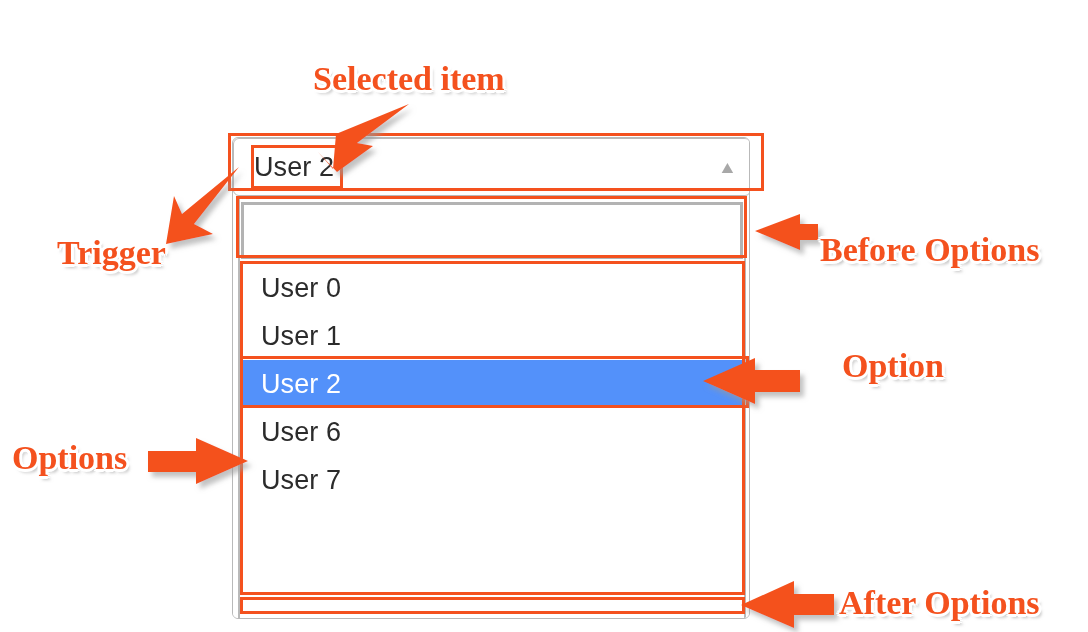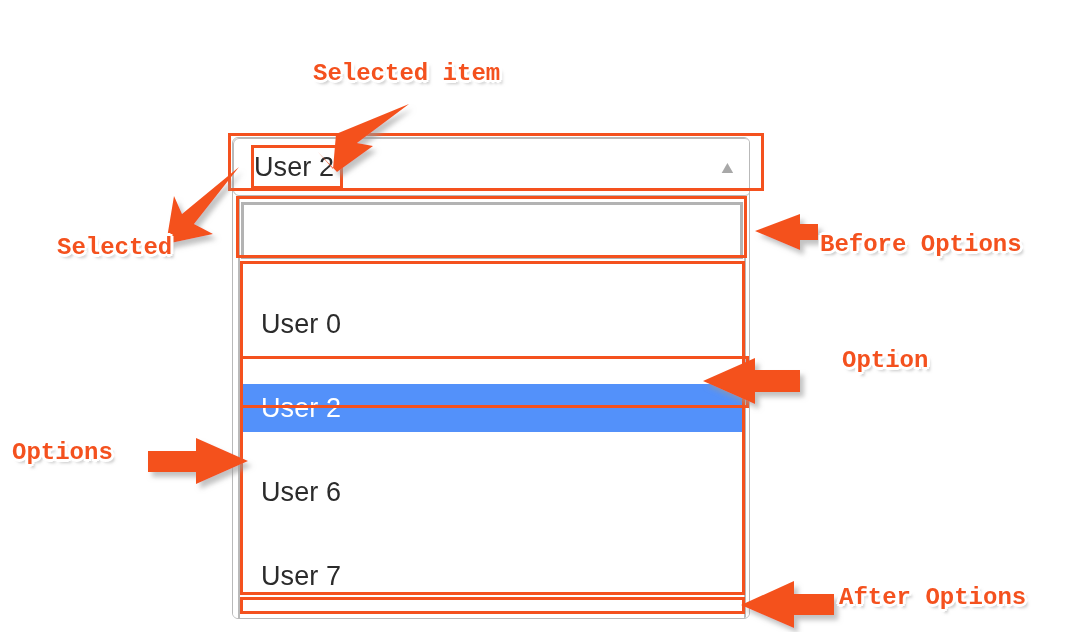--- a/index.html
+++ b/index.html
@@ -95,21 +95,20 @@
   .option {
     height: 48px;
     display: flex;
     align-items: center;
     padding-left: 20px;
     box-sizing: border-box;
     font-size: 27px;
     color: #2b2b2b;
     white-space: nowrap;
     letter-spacing: .1px;
-    margin-top: 36px;
   }
   .option.selected {
     background: #5391fa;
     color: #ffffff;
   }
 
   
   .after-options {
     position: absolute;
     left: 8px;
@@ -145,23 +144,23 @@
   .anno-box {
     position: absolute;
     border: 3px solid #f4511e;
     box-sizing: border-box;
     pointer-events: none;
   }
 
   .label {
     position: absolute;
     color: #f4511e;
-    font-family: Liberation Mono, monospace;
+    font-family: Liberation Serif, serif;
     font-weight: bold;
-    font-size: 24px;
+    font-size: 34px;
     line-height: 1;
     white-space: nowrap;
     text-shadow:
       -2px -2px 0 #fff,  2px -2px 0 #fff,
       -2px  2px 0 #fff,  2px  2px 0 #fff,
       -3px  0   0 #fff,  3px  0   0 #fff,
        0   -3px 0 #fff,  0    3px 0 #fff,
        3px  4px 3px rgba(150,150,150,.55);
   }
 
@@ -185,20 +184,21 @@
 
     <div class="trigger">
       <span class="trigger-value">User 2</span>
       <span class="trigger-arrow">▲</span>
     </div>
 
     <div class="before-options"></div>
 
     <div class="options">
       <div class="option">User 0</div>
+      <div class="option">User 1</div>
       <div class="option selected">User 2</div>
       <div class="option">User 6</div>
       <div class="option">User 7</div>
     </div>
 
     <div class="after-options"></div>
 
   </div>
 </div>
 
@@ -241,21 +241,21 @@
     <path fill="#f4511e" d="M248,461 L196,438 L196,451 L148,451 L148,472 L196,472 L196,484 Z"></path>
   </g>
 
   <g filter="url(#shd)">
     <path fill="#f4511e" d="M741,605 L794,581 L794,594 L834,594 L834,615 L794,615 L794,628 Z"></path>
   </g>
 </svg>
 
 <div class="label" style="left:313px; top:62px;">Selected item</div>
 
-<div class="label" style="left:57px;  top:236px;">Selected</div>
+<div class="label" style="left:57px;  top:236px;">Trigger</div>
 
 <div class="label" style="left:820px; top:233px;">Before Options</div>
 
 <div class="label" style="left:800px; top:349px;margin-left:42px;">Option</div>
 
 <div class="label" style="left:12px;  top:441px;">Options</div>
 
 <div class="label" style="left:839px; top:586px;">After Options</div>
 
 </body></html>

